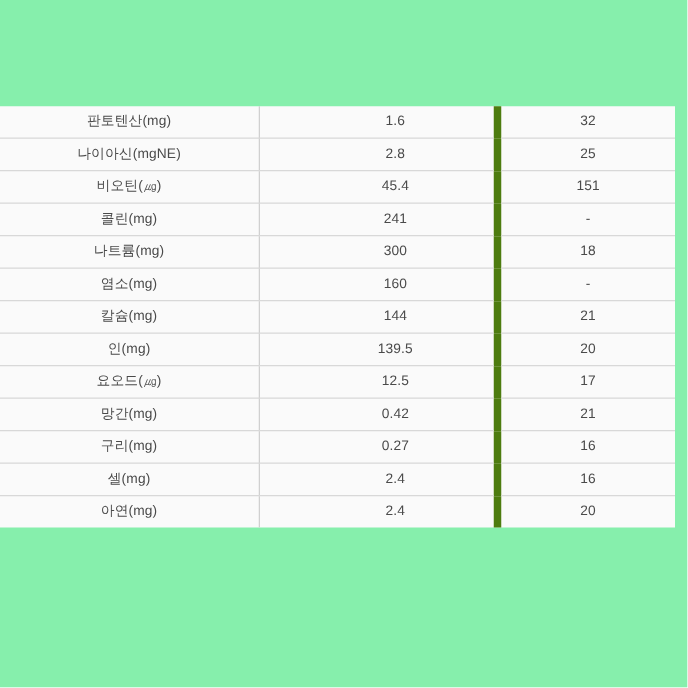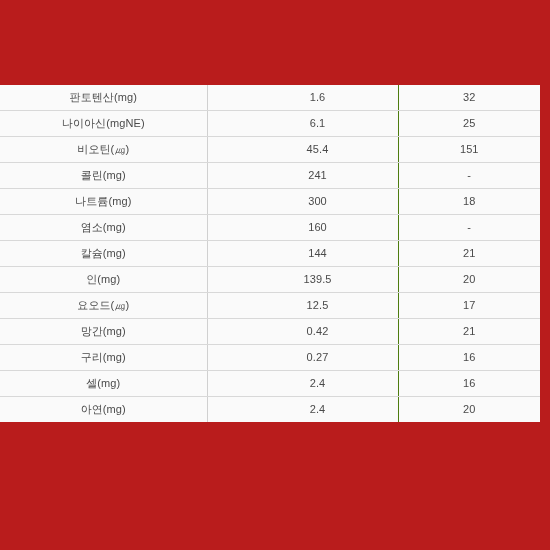--- a/index.html
+++ b/index.html
@@ -11,21 +11,21 @@
     width: 550px;
     height: 550px;
     background: #fafafa;
     font-family: "Liberation Sans", "DejaVu Sans", sans-serif;
     overflow: hidden;
   }
   .page {
     position: relative;
     width: 550px;
     height: 550px;
-    background: #b91c1c;
+    background: #86efac;
   }
   .nutrition-table-wrap {
     position: absolute;
     left: 0;
     top: 85px;
     width: 550px;
   }
   table.nutrition-table {
     border-collapse: collapse;
     width: 540px;
@@ -50,21 +50,21 @@
     white-space: nowrap;
     letter-spacing: 0.1px;
   }
   table.nutrition-table tr:last-child td {
     border-bottom: none;
   }
   table.nutrition-table td.cell-label {
     border-right: 1px solid #d0d0d0;
   }
   table.nutrition-table td.cell-amount {
-    border-right: 1px solid #4d7c0f;
+    border-right: 6px solid #4d7c0f;
     padding-left: 30px;
   }
   table.nutrition-table td.cell-percent {
     border-right: none;
     margin-top: 36px;
   }
 </style>
 </head>
 <body>
 
@@ -78,21 +78,21 @@
         <col class="c-percent">
       </colgroup>
       <tbody>
           <tr>
             <td class="cell-label">판토텐산(mg)</td>
             <td class="cell-amount">1.6</td>
             <td class="cell-percent">32</td>
           </tr>
           <tr>
             <td class="cell-label">나이아신(mgNE)</td>
-            <td class="cell-amount">6.1</td>
+            <td class="cell-amount">2.8</td>
             <td class="cell-percent">25</td>
           </tr>
           <tr>
             <td class="cell-label">비오틴(㎍)</td>
             <td class="cell-amount">45.4</td>
             <td class="cell-percent">151</td>
           </tr>
           <tr>
             <td class="cell-label">콜린(mg)</td>
             <td class="cell-amount">241</td>

